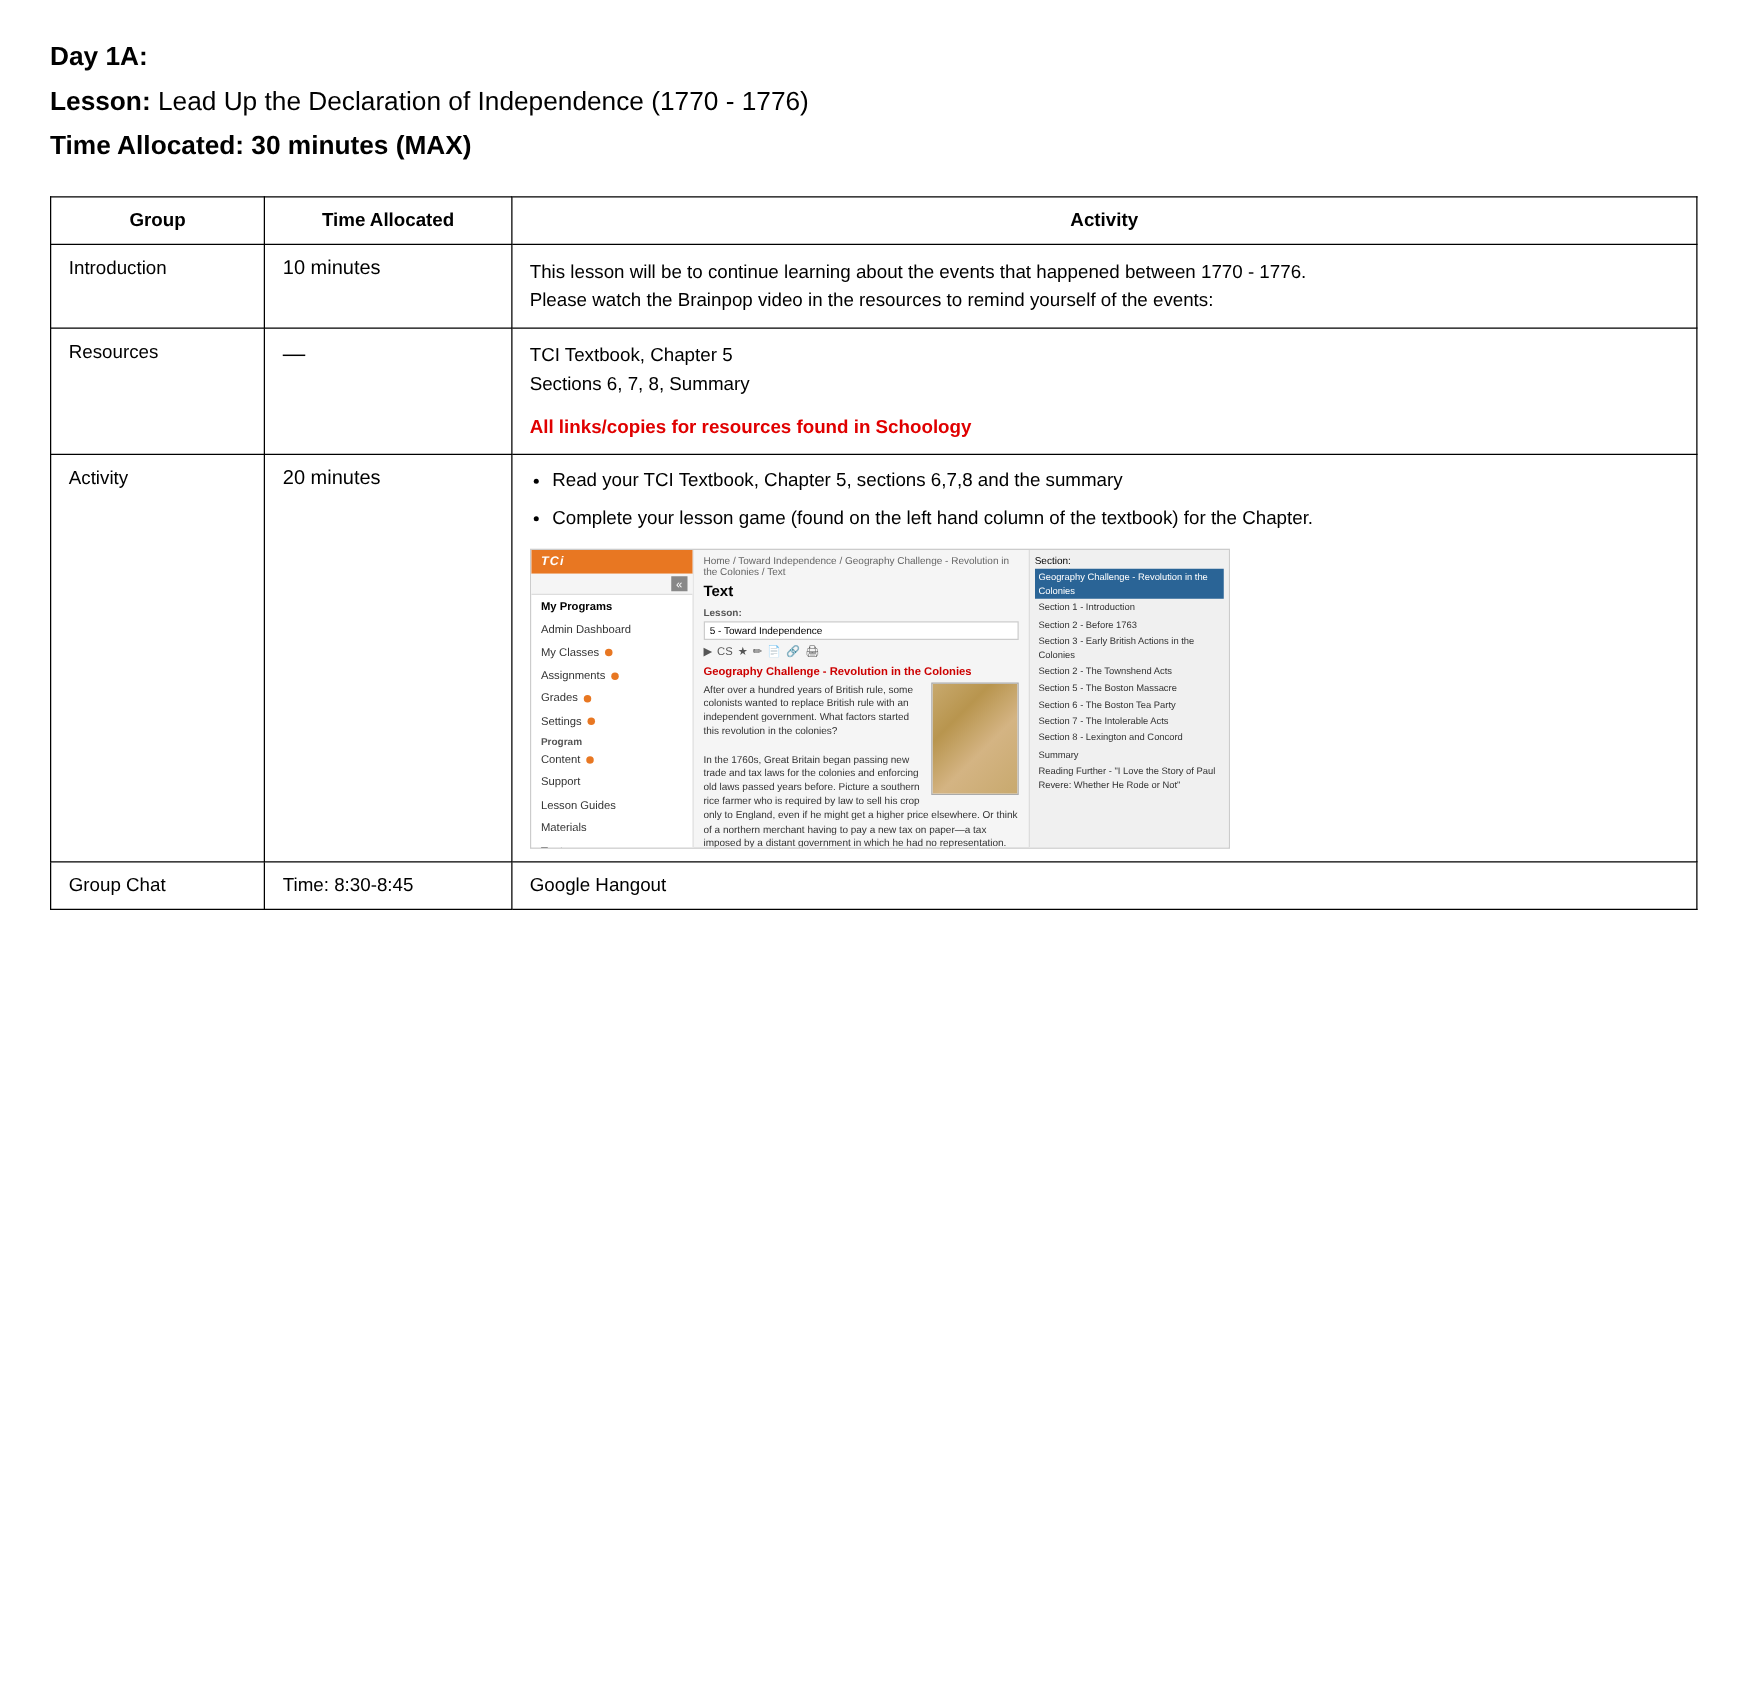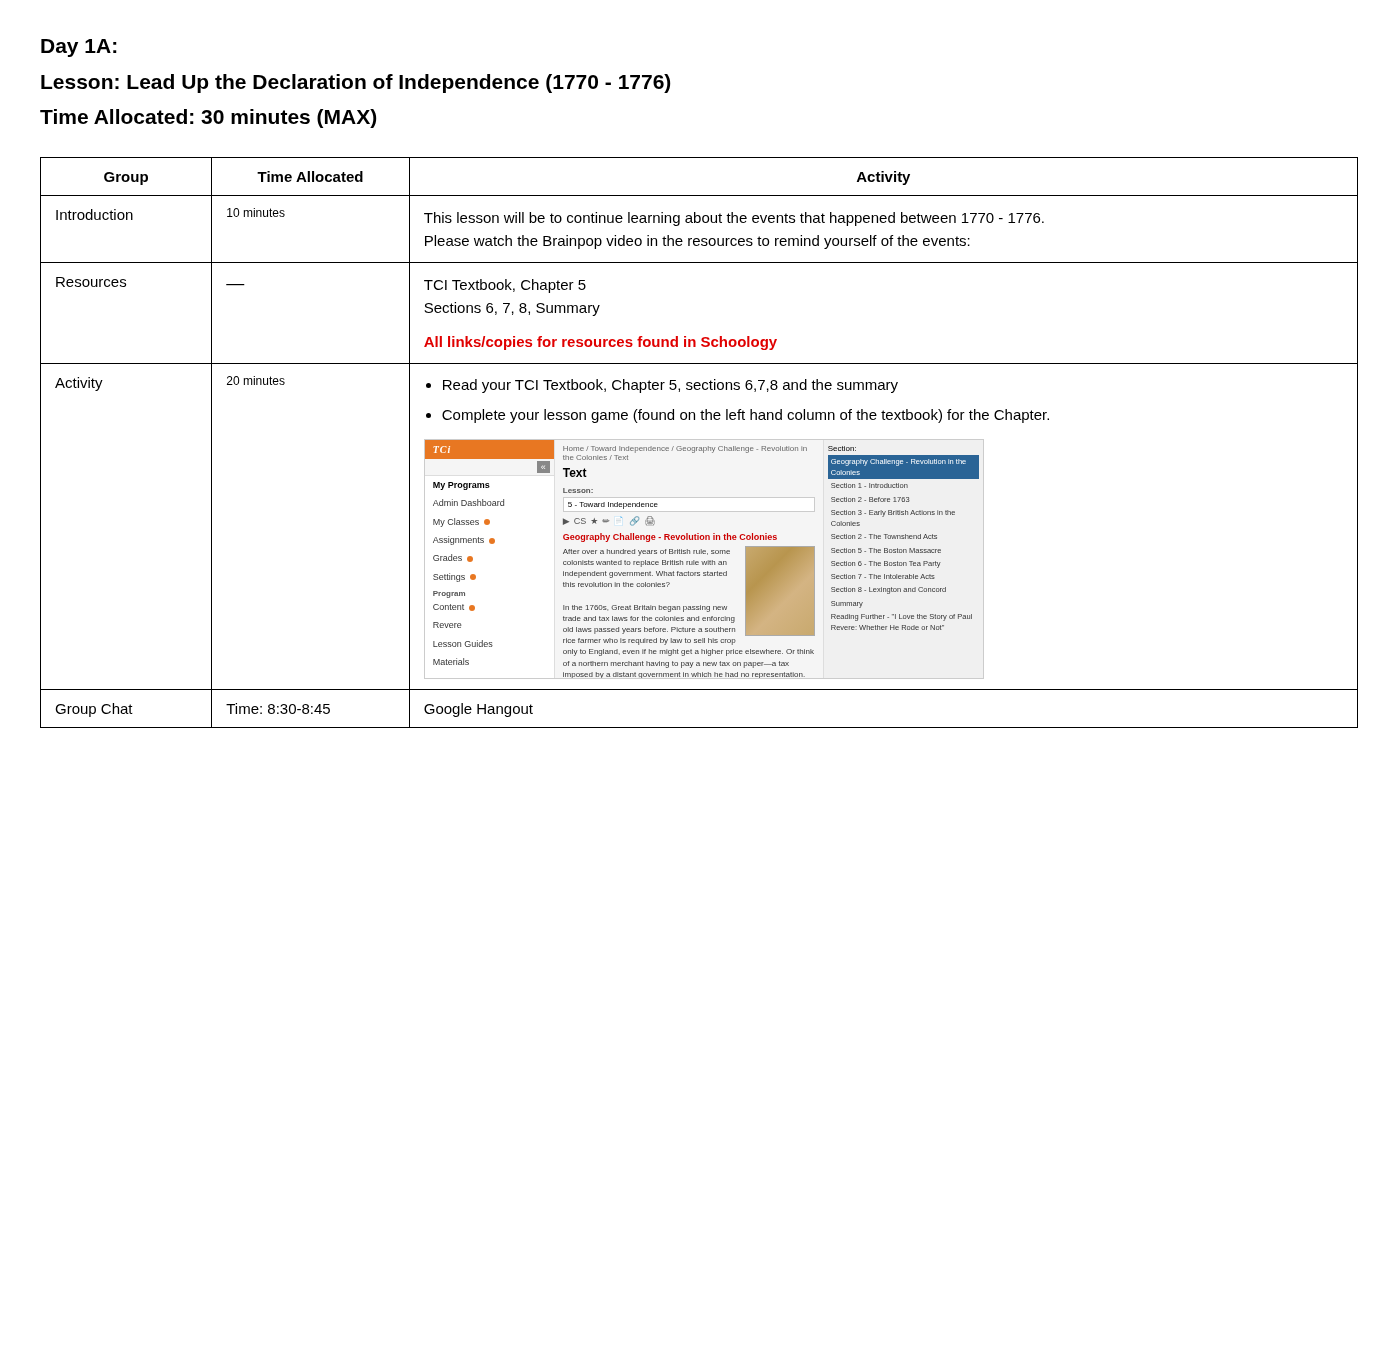--- a/index.html
+++ b/index.html
@@ -15,21 +15,21 @@
     }
     .header-line {
       margin-bottom: 4px;
       font-size: 21px;
       line-height: 1.5;
     }
     .header-line .label {
       font-weight: bold;
     }
     .header-line .value {
-      font-weight: bold;
+      font-weight: normal;
       text-align: right;
     }
     table {
       width: 100%;
       border-collapse: collapse;
       border: 1.5px solid #000;
     }
     th, td {
       border: 1.5px solid #000;
       padding: 10px 14px;
@@ -41,21 +41,21 @@
       background: #fff;
     }
     .col-topic { width: 13%; }
     .col-time { width: 15%; }
     .col-activity { width: 72%; }
     .topic-cell {
       font-size: 15px;
       color: #000;
     }
     .time-cell {
-      font-size: 12px;
+      font-size: 16px;
     }
     .activity-text {
       font-size: 15px;
       line-height: 1.55;
     }
     .red-text {
       color: #e00000;
       font-weight: bold;
       margin-top: 10px;
       font-size: 15px;
@@ -88,21 +88,20 @@
       flex-shrink: 0;
     }
     .tci-sidebar-header {
       background: #e87722;
       color: #fff;
       font-weight: bold;
       font-size: 10px;
       padding: 4px 8px;
       font-style: italic;
       letter-spacing: 1px;
-      font-family: Liberation Serif, serif;
     }
     .tci-nav-toggle {
       display: flex;
       justify-content: flex-end;
       padding: 2px 4px;
       background: #f5f5f5;
       border-bottom: 1px solid #ddd;
     }
     .tci-nav-toggle span {
       font-size: 9px;
@@ -306,21 +305,21 @@
                 <span>«</span>
               </div>
             <div class="tci-nav-item bold">My Programs</div>
             <div class="tci-nav-item">Admin Dashboard</div>
             <div class="tci-nav-item">My Classes <span class="dot"></span></div>
             <div class="tci-nav-item">Assignments <span class="dot"></span></div>
             <div class="tci-nav-item">Grades <span class="dot"></span></div>
             <div class="tci-nav-item">Settings <span class="dot"></span></div>
             <div class="tci-nav-section">Program</div>
             <div class="tci-nav-item">Content <span class="dot"></span></div>
-            <div class="tci-nav-item">Revere</div>
+            <div class="tci-nav-item">Support</div>
             <div class="tci-nav-item">Lesson Guides</div>
             <div class="tci-nav-item">Materials</div>
             <div class="tci-nav-item bold">Text <span class="dot"></span></div>
 
           </div>
 
           <div class="tci-main">
             <div class="tci-breadcrumb">Home / Toward Independence / Geography Challenge - Revolution in the Colonies / Text</div>
             <div class="tci-title">Text</div>
             <div class="tci-selects-row">

